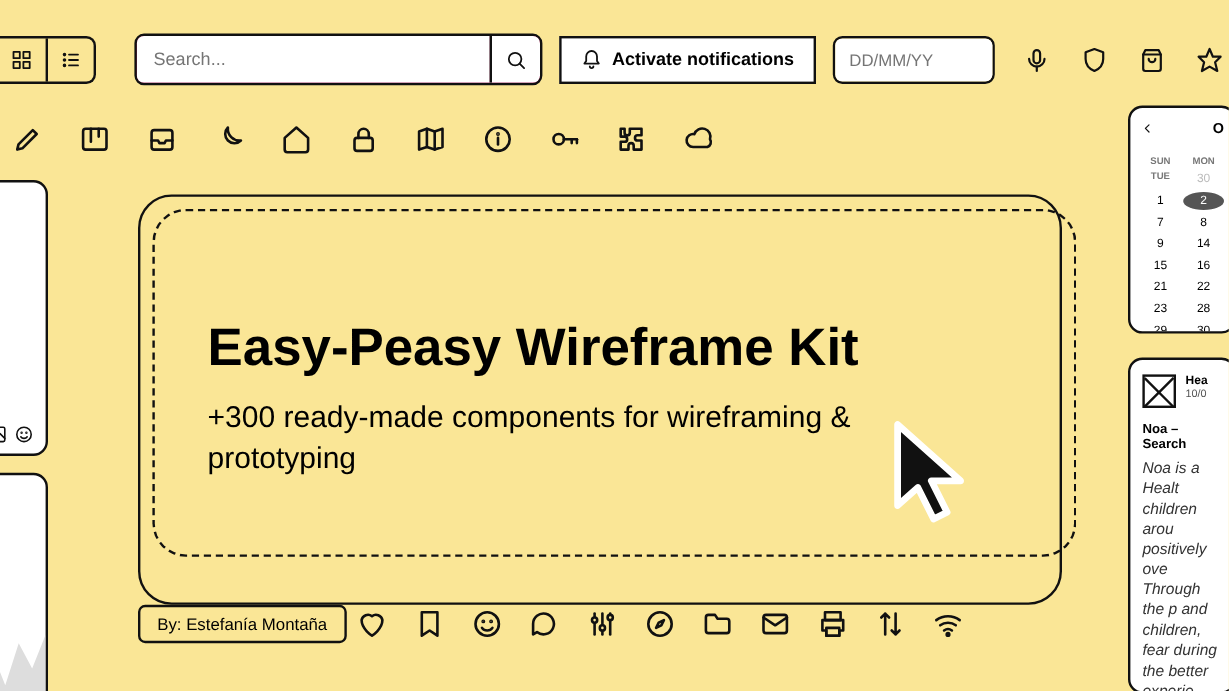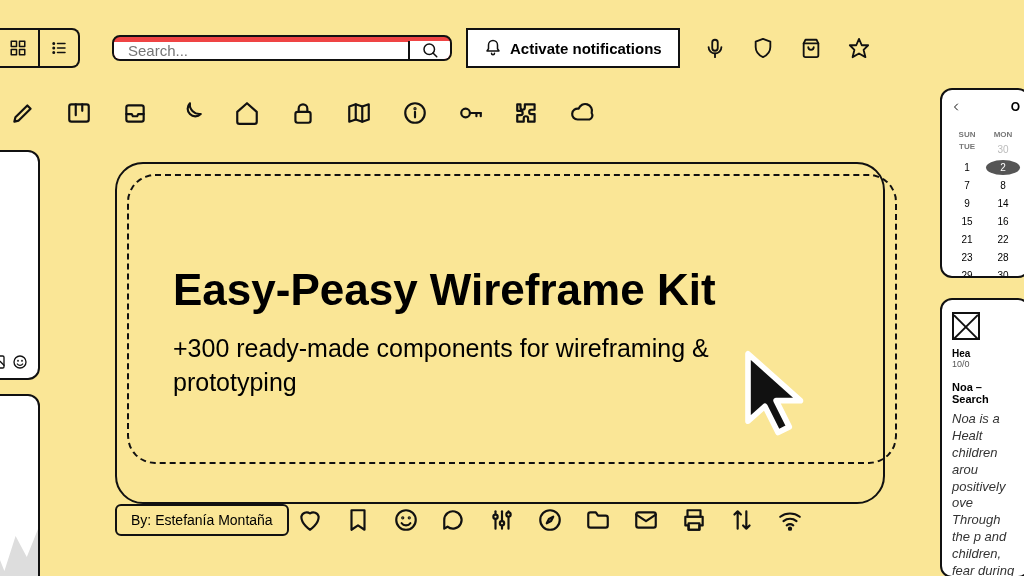--- a/index.html
+++ b/index.html
@@ -17,22 +17,22 @@
   .view-toggle {
     display: flex; border: 2px solid #111; border-left: none;
     border-radius: 0 8px 8px 0; background: #fae696; height: 40px;
     margin-left: -2px;
   }
   .view-toggle > div {
     width: 40px; display:flex; align-items:center; justify-content:center;
   }
   .view-toggle > div + div { border-left: 2px solid #111; }
   .searchbox {
-    display:flex; border:2px solid #111; border-radius:8px; background:#ef4444;
-    height:26px; width:340px; overflow:hidden;align-items:flex-end;
+    display:flex; border:2px solid #111; border-radius:8px; background:#be185d;
+    height:43px; width:340px; overflow:hidden;
   }
   .searchbox input {
     flex:1; border:none; outline:none; padding:0 14px; font-size:15px;
   }
   .searchbox .sbtn {
     width:42px; border-left:2px solid #111; display:flex;
     align-items:center; justify-content:center; background:#fff;
   }
   .notif-btn {
     display:flex; align-items:center; gap:8px; height:40px;
@@ -123,21 +123,21 @@
   .widget .thumb {
     width:28px; height:28px; border:2px solid #111; display:inline-block;
     position:relative;
   }
   .widget .thumb:before, .widget .thumb:after {
     content:''; position:absolute; background:#111; height:2px; width:140%;
     top:50%; left:-20%;
   }
   .widget .thumb:before { transform:rotate(45deg);}
   .widget .thumb:after { transform:rotate(-45deg);}
-  .widget .whead { display:flex; gap:8px; align-items:flex-start;flex-direction:column;}
+  .widget .whead { display:flex; gap:8px; align-items:flex-start;}
   .widget .wtitle { font-size:10px; font-weight:700;}
   .widget .wdate { font-size:9px; color:#555;}
   .widget h4 { font-size:11px; margin-top:12px;}
   .widget p { font-size:13px; margin-top:6px; line-height:1.3; color:#333;font-style:italic;}
   .pill {
     display:inline-block; border:2px solid #111; border-radius:999px;
     padding:3px 10px; font-size:9px; margin-top:14px;text-decoration:underline;
   }
   svg { stroke:#111; stroke-width:2; fill:none; stroke-linecap:round; stroke-linejoin:round;}
 </style>
@@ -179,20 +179,24 @@
   <div class="notif-btn">
     <span class="ico">
       <svg width="18" height="18" viewBox="0 0 24 24">
           <path d="M6 8a6 6 0 0 1 12 0v5l2 3H4l2-3z"></path>
           <path d="M10 19a2 2 0 0 0 4 0"></path>
         </svg>
     </span>
     <span>Activate notifications</span>
   </div>
 
+  <div class="datebox">
+    <input placeholder="DD/MM/YY" style="">
+
+  </div>
 
   <div class="top-icons">
     <span class="ico">
         <svg width="22" height="22" viewBox="0 0 24 24">
           <rect x="9" y="3" width="6" height="12" rx="3"></rect>
           <path d="M5 11a7 7 0 0 0 14 0"></path>
           <line x1="12" y1="18" x2="12" y2="22"></line>
         </svg>
       </span>
     <span class="ico">

